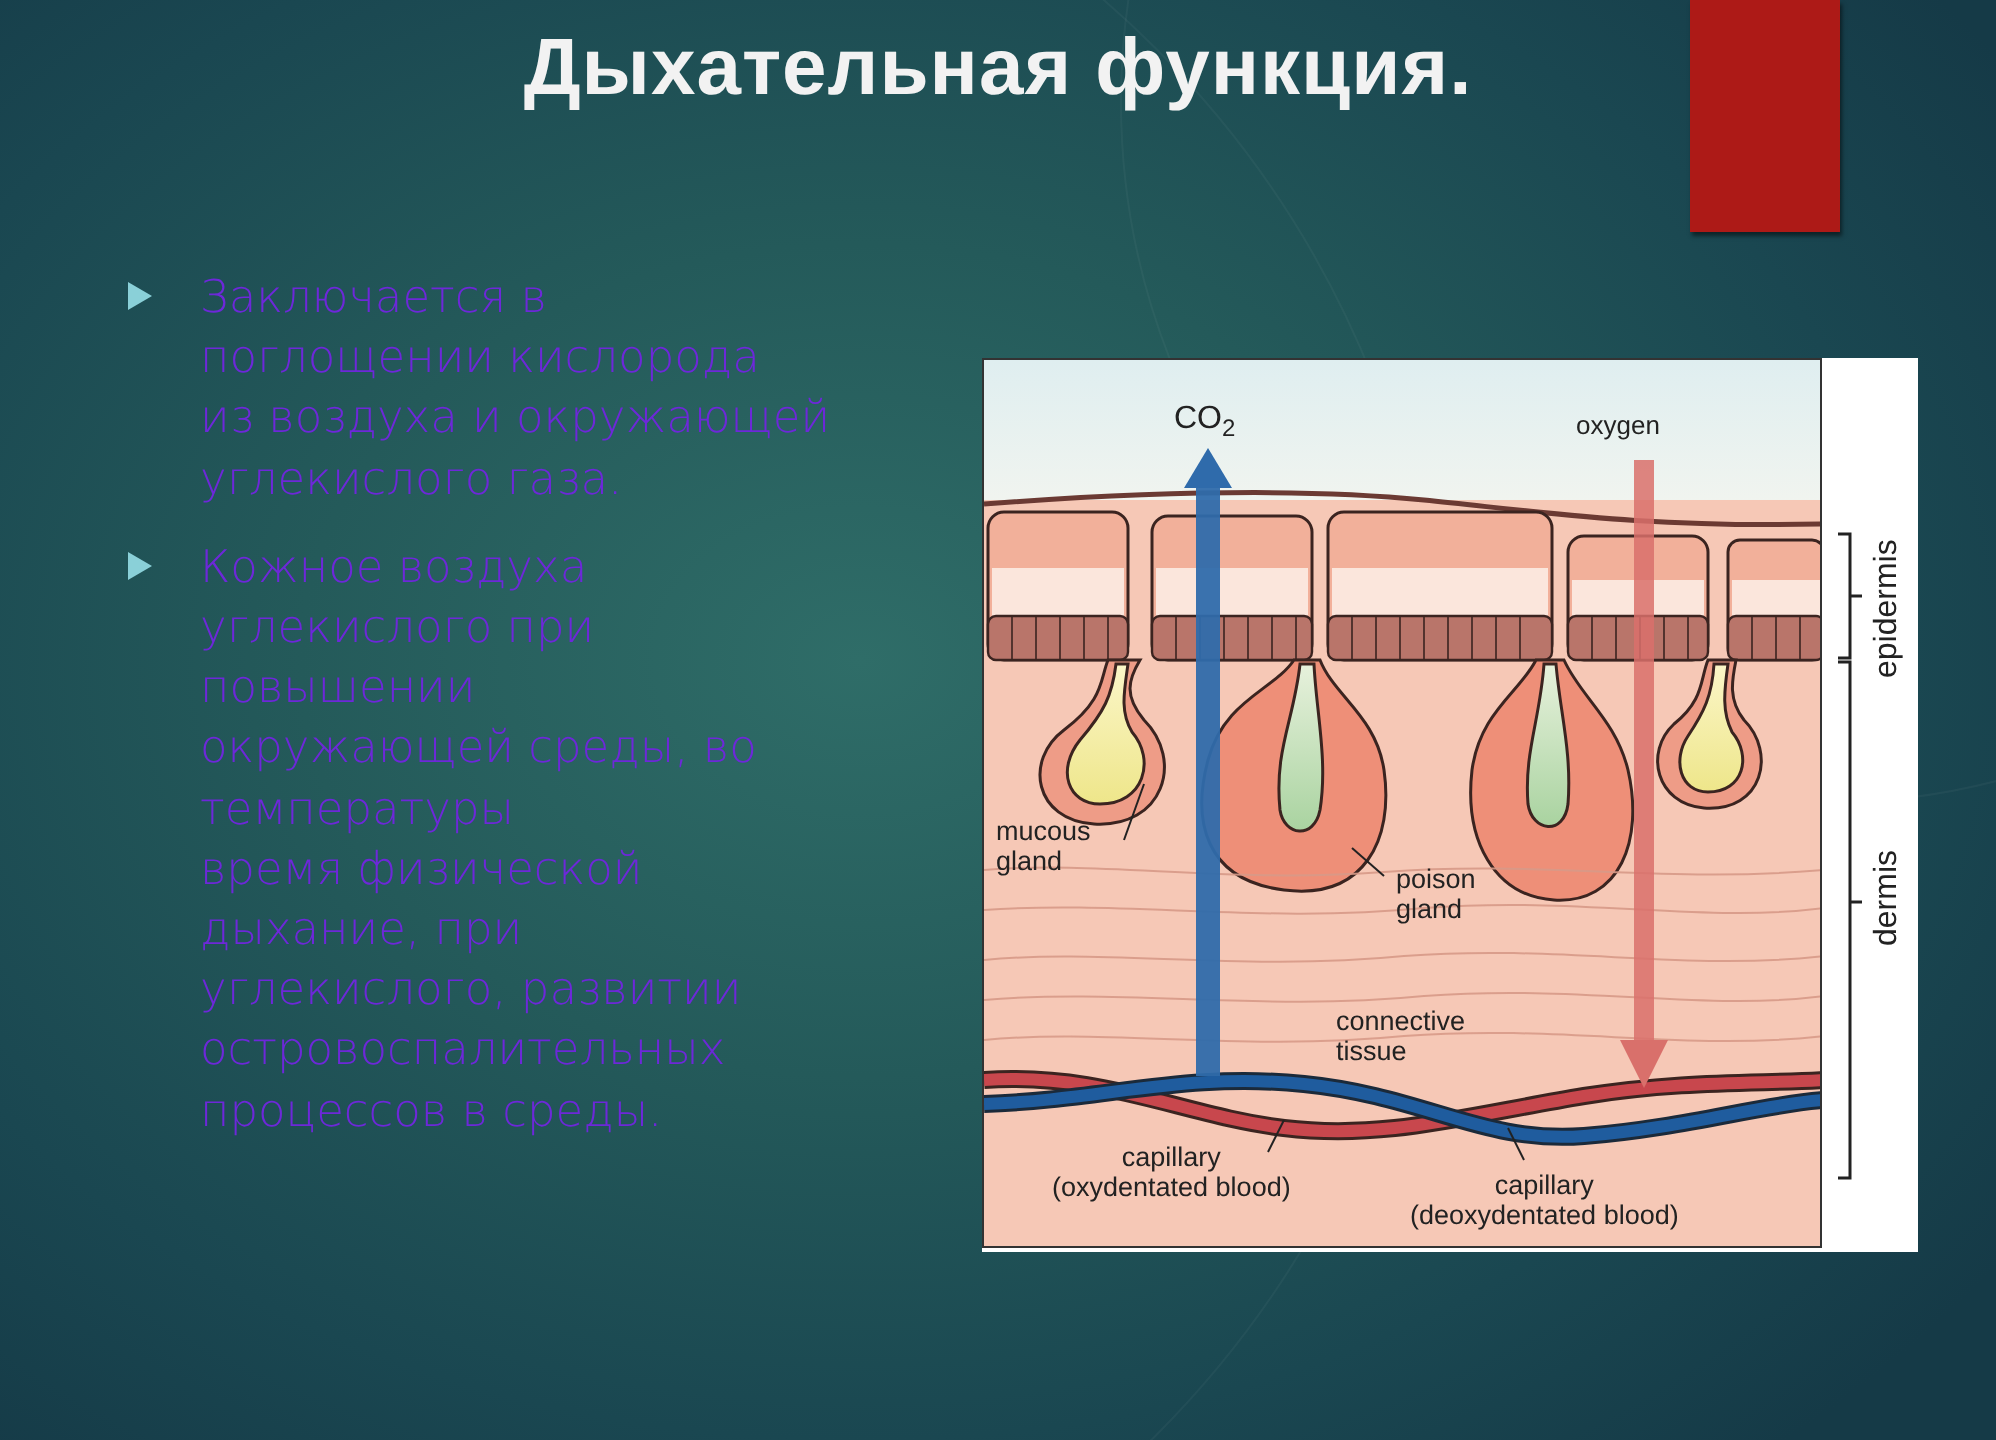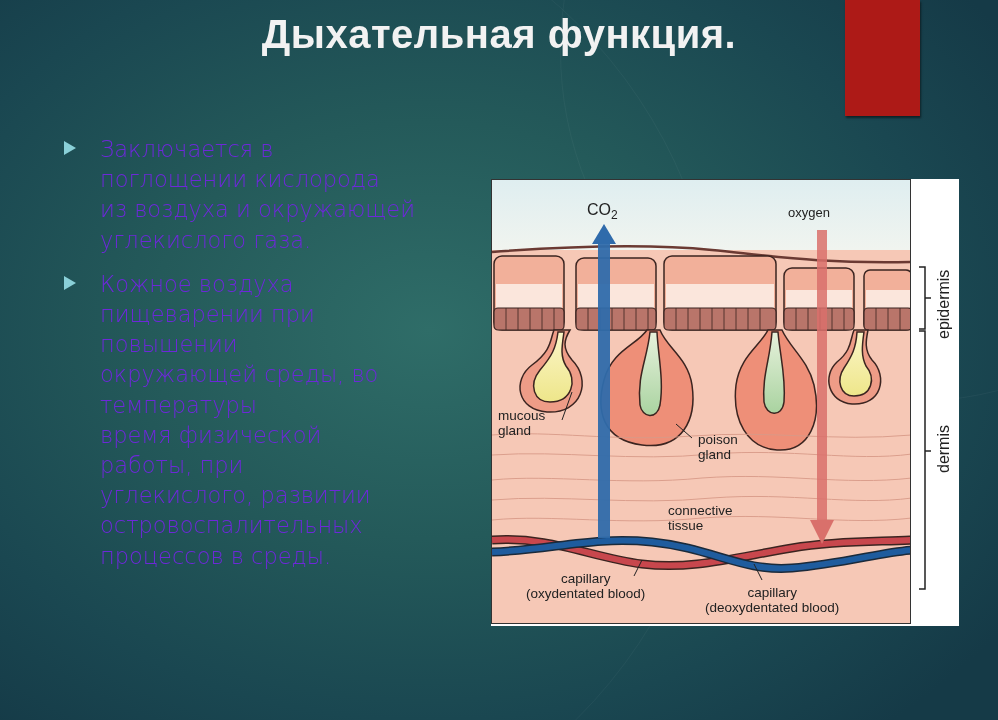--- a/index.html
+++ b/index.html
@@ -35,26 +35,26 @@
   <div class="bullet">
     <span class="bullet-marker"></span>
     <div>Заключается в</div>
     <div>поглощении кислорода</div>
     <div>из воздуха и окружающей</div>
     <div>углекислого газа.</div>
   </div>
   <div class="bullet">
     <span class="bullet-marker"></span>
     <div>Кожное воздуха</div>
-    <div>пищеварении при</div>
+    <div>углекислого при</div>
     <div>повышении</div>
     <div>окружающей среды, во</div>
     <div>температуры</div>
     <div>время физической</div>
-    <div>работы, при</div>
+    <div>дыхание, при</div>
     <div>углекислого, развитии</div>
     <div>островоспалительных</div>
     <div>процессов в среды.</div>
   </div>
 </div>
 
 <div class="figure">
   <div class="fig-box">
     <svg width="420" height="445" viewBox="0 0 420 445">
       <defs>

